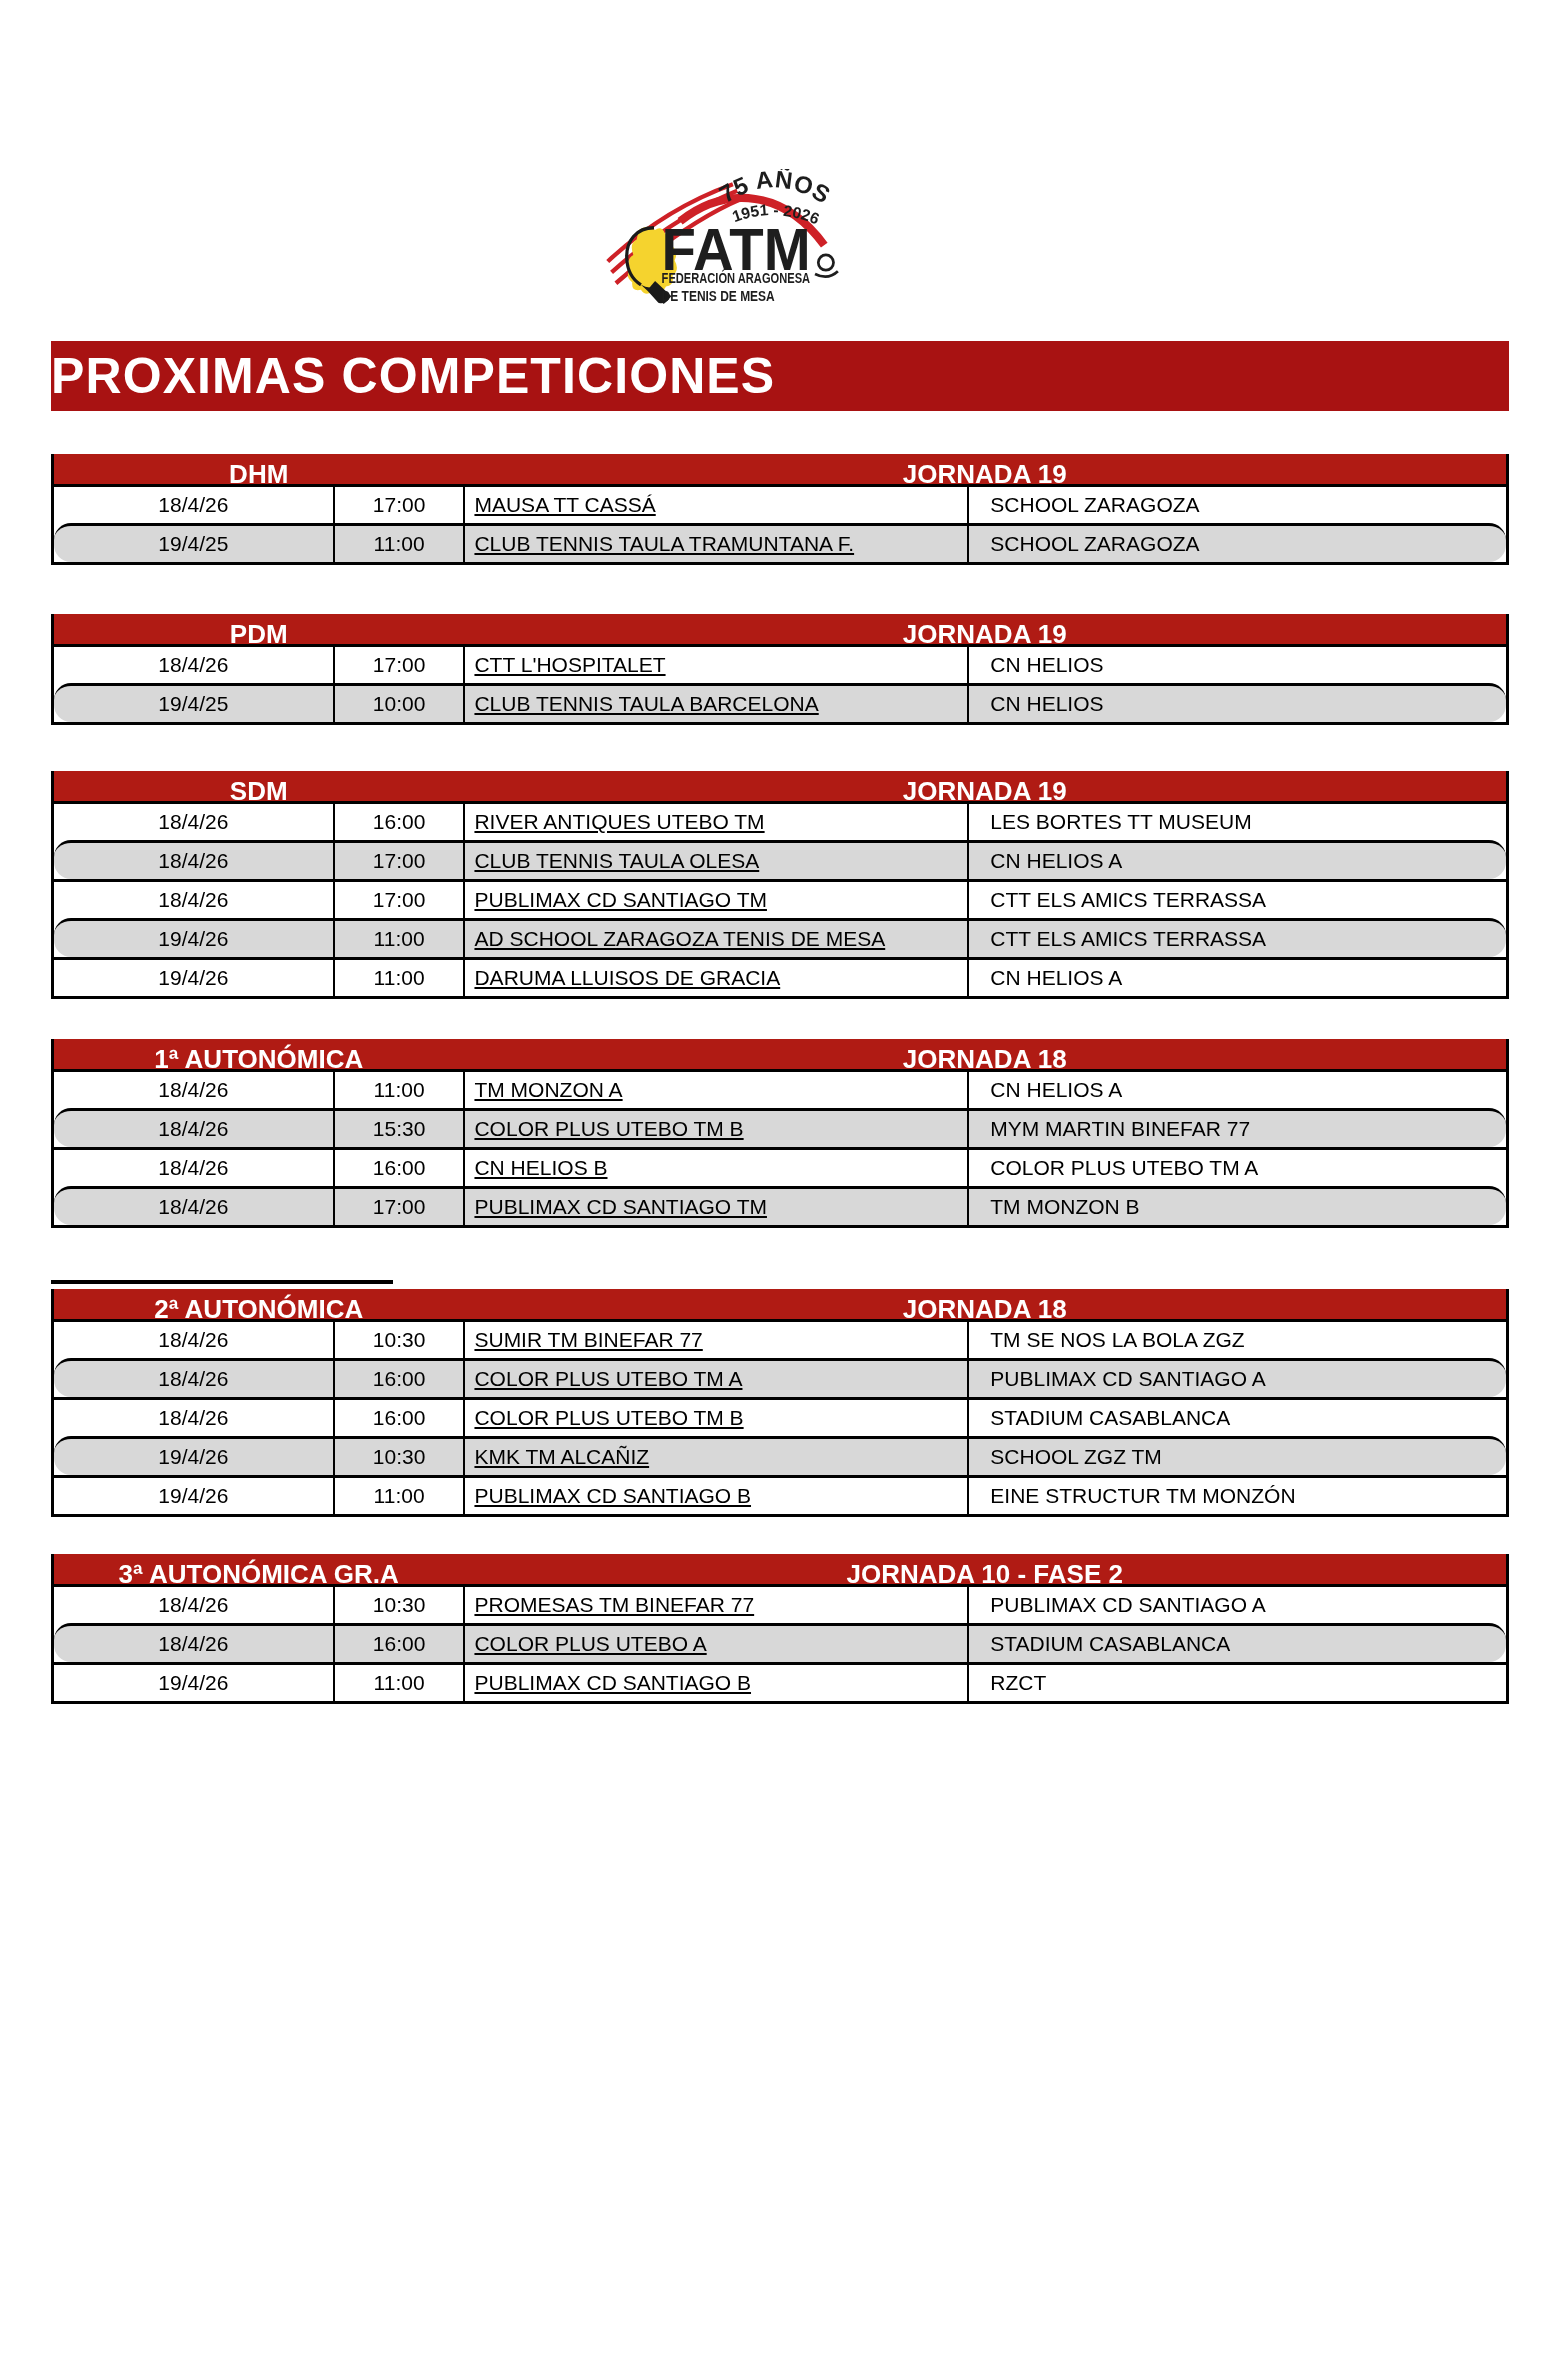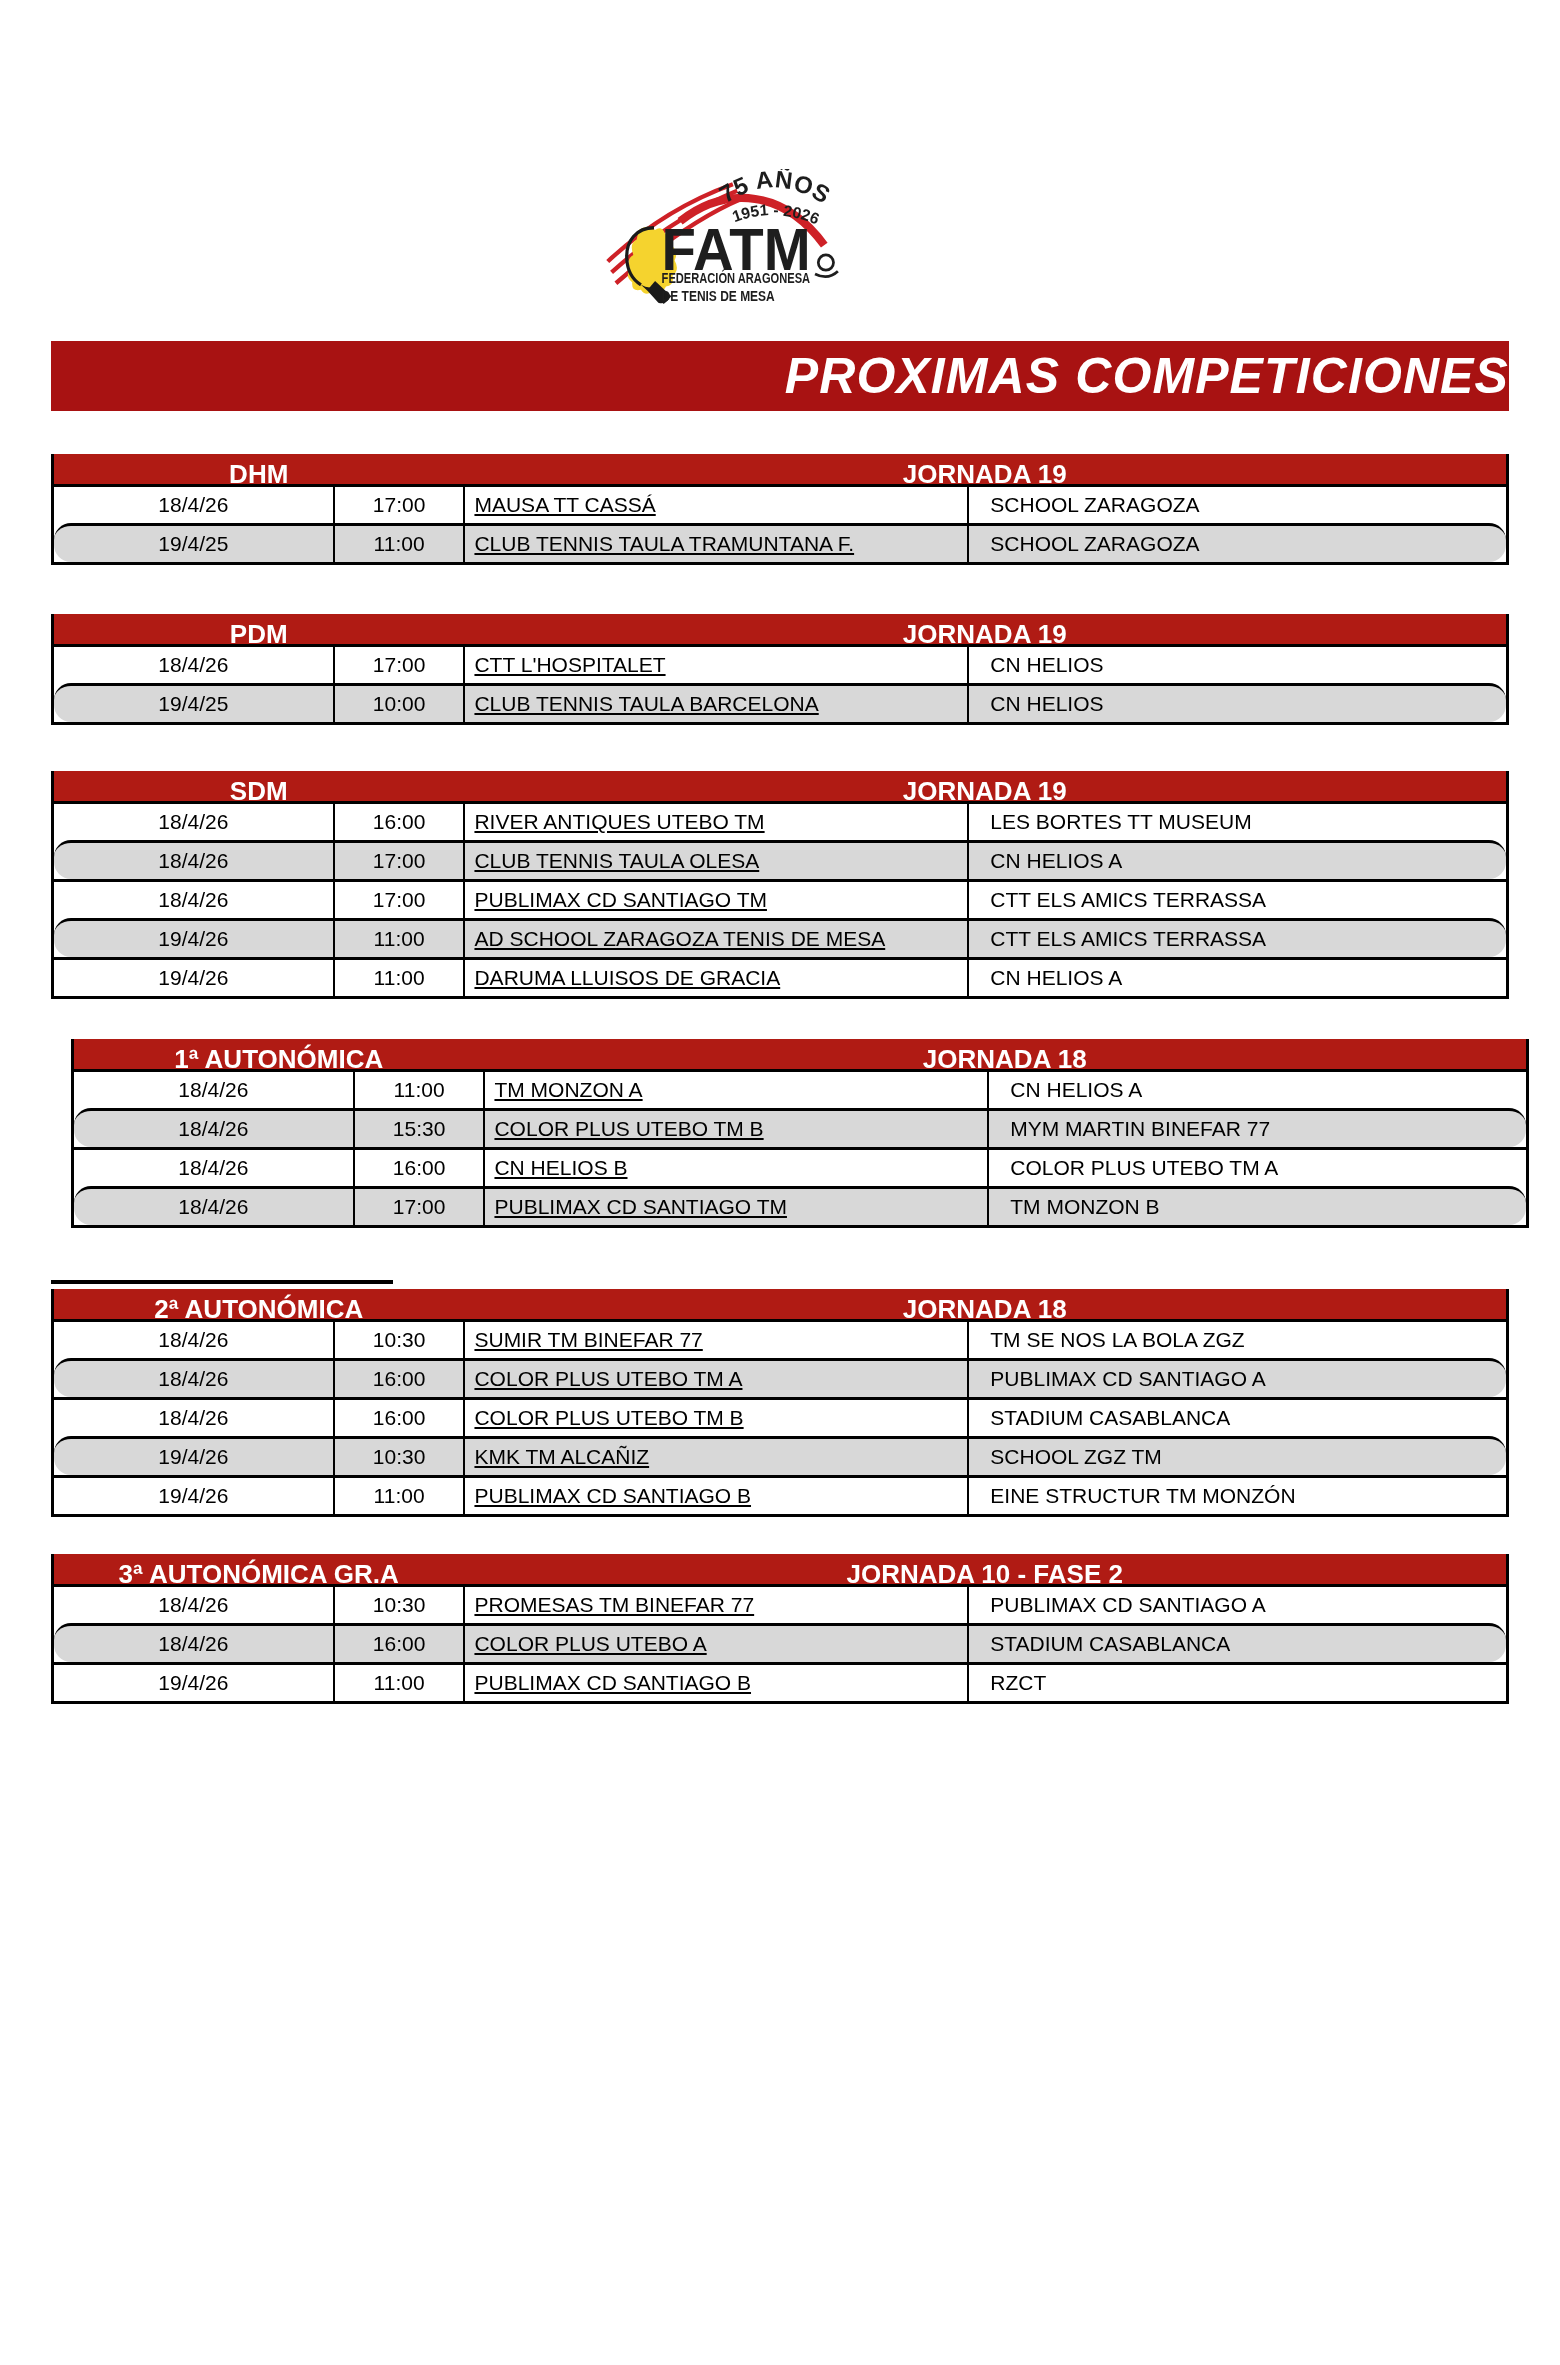--- a/index.html
+++ b/index.html
@@ -20,24 +20,23 @@
   
   .banner{
     position:absolute;
     left:51px; top:341px;
     width:1458px; height:70px;
     background:#A81212;
     color:#ffffff;
     font-size:50px;
     font-weight:bold;
     letter-spacing:1.1px;
-    text-align:right;
+    text-align:left;
     line-height:71px;
     box-sizing:border-box;
-    font-style:italic;
   }
   
   .comp-table{
     position:absolute;
     left:51px;
     width:1458px;
     box-sizing:border-box;
     border:3.2px solid #000;
     border-top:0;
     background:#fff;
@@ -195,21 +194,21 @@
           <div class="cell c-home">AD SCHOOL ZARAGOZA TENIS DE MESA</div>
           <div class="cell c-away">CTT ELS AMICS TERRASSA</div>
         </div>
         <div class="trow">
           <div class="cell c-date">19/4/26</div>
           <div class="cell c-time">11:00</div>
           <div class="cell c-home">DARUMA LLUISOS DE GRACIA</div>
           <div class="cell c-away">CN HELIOS A</div>
         </div>
       </section>
-      <section class="comp-table" style="top: 1039px; margin-left: 20px;">
+      <section class="comp-table" style="top: 1039px;">
         <div class="thead">
           <div class="th-left">1ª AUTONÓMICA</div>
           <div class="th-right">JORNADA 18</div>
         </div>
         <div class="trow">
           <div class="cell c-date">18/4/26</div>
           <div class="cell c-time">11:00</div>
           <div class="cell c-home">TM MONZON A</div>
           <div class="cell c-away">CN HELIOS A</div>
         </div>

